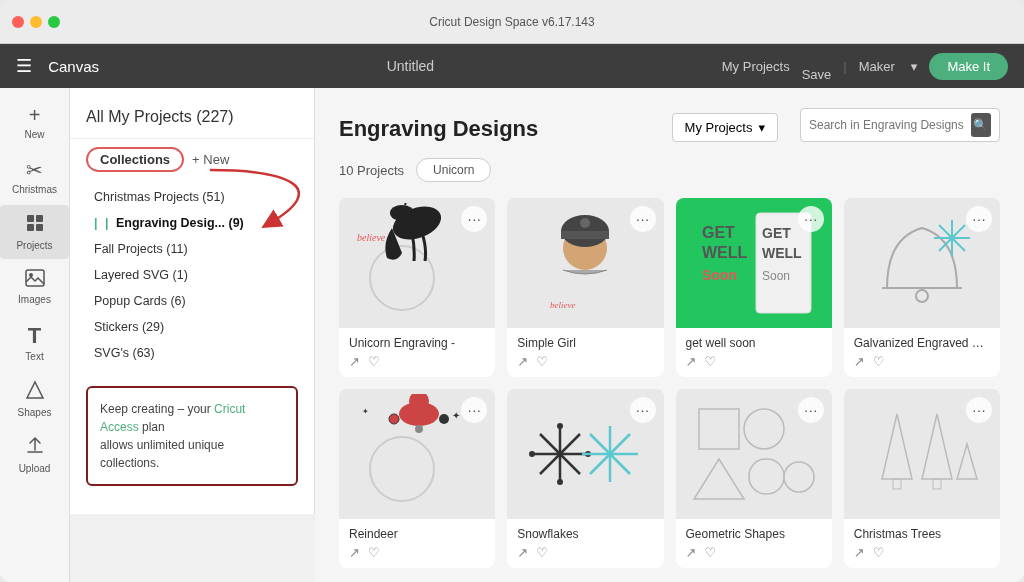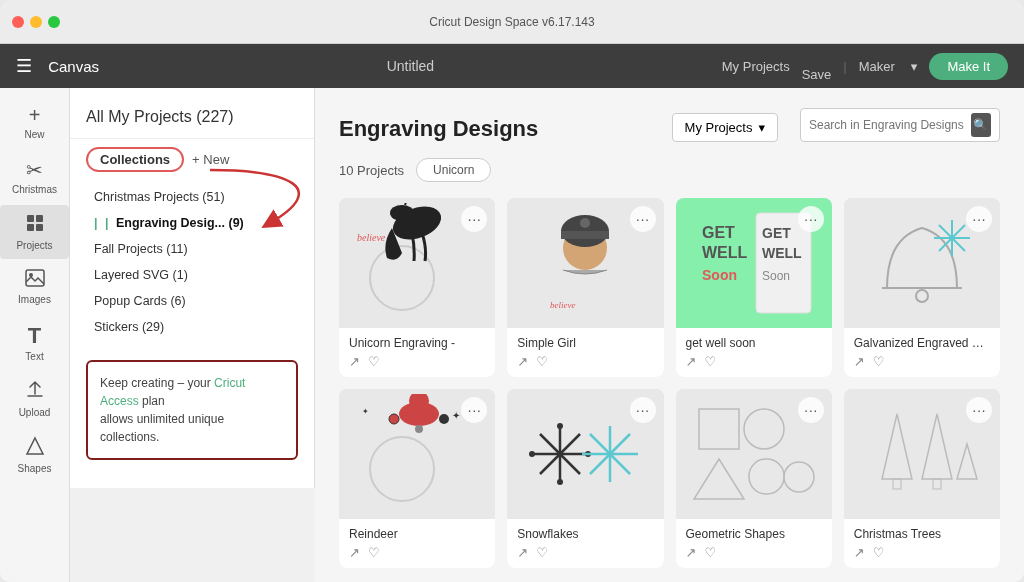--- a/index.html
+++ b/index.html
@@ -473,33 +473,33 @@
       </span>
       <span class="nav-label">Images</span>
     </div>
     <div class="nav-item">
       <span class="nav-icon" style="font-size:22px;font-weight:bold;color:#555;">T</span>
       <span class="nav-label">Text</span>
     </div>
     <div class="nav-item">
       <span class="nav-icon">
         <svg width="20" height="20" viewBox="0 0 20 20">
-            <path d="M10 2v12M5 7l5-5 5 5" stroke="#555" stroke-width="1.5" fill="none" stroke-linecap="round"></path>
-            <path d="M3 16h14" stroke="#555" stroke-width="1.5" stroke-linecap="round"></path>
+            <polygon points="10,2 18,18 2,18" fill="none" stroke="#555" stroke-width="1.5"></polygon>
           </svg>
       </span>
-      <span class="nav-label">Upload</span>
+      <span class="nav-label">Shapes</span>
     </div>
     <div class="nav-item">
       <span class="nav-icon">
         <svg width="20" height="20" viewBox="0 0 20 20">
-            <polygon points="10,2 18,18 2,18" fill="none" stroke="#555" stroke-width="1.5"></polygon>
+            <path d="M10 2v12M5 7l5-5 5 5" stroke="#555" stroke-width="1.5" fill="none" stroke-linecap="round"></path>
+            <path d="M3 16h14" stroke="#555" stroke-width="1.5" stroke-linecap="round"></path>
           </svg>
       </span>
-      <span class="nav-label">Shapes</span>
+      <span class="nav-label">Upload</span>
     </div>
   </div>
 
   <div class="sidebar-wrapper">
     <div class="sidebar">
       <div class="sidebar-item all-projects">All My Projects (227)</div>
 
       <div class="collections-section">
         <div class="collections-badge">Collections</div>
         <button class="new-collection-btn">+ New</button>
@@ -508,20 +508,21 @@
       <div class="collection-items">
         <div class="collection-item">Christmas Projects (51)</div>
         <div class="collection-item active">
           <span style="color:#4caf7d;font-weight:bold;margin-right:4px;">|</span>
           <span>Engraving Desig... (9)</span>
         </div>
         <div class="collection-item">Fall Projects (11)</div>
         <div class="collection-item">Layered SVG (1)</div>
         <div class="collection-item">Popup Cards (6)</div>
         <div class="collection-item">Stickers (29)</div>
+        <div class="collection-item">SVG's (63)</div>
       </div>
 
       <div class="sidebar-footer">
         <span>Keep creating – your</span>
         <span class="cricut-access-link">Cricut Access</span>
         <span> plan<br>allows unlimited unique<br>collections.</span>
       </div>
     </div>
 
     <svg class="arrow-svg" viewBox="0 0 245 510" xmlns="http://www.w3.org/2000/svg" style="position:absolute;top:0;left:0;width:245px;height:510px;pointer-events:none;">
@@ -602,21 +603,21 @@
         <div class="card-info">
           <div class="card-title">Simple Girl</div>
           <div class="card-actions">
             <span class="card-action-icon">↗</span>
             <span class="card-action-icon">♡</span>
           </div>
         </div>
       </div>
 
       <div class="project-card">
-        <div class="card-image card3-bg" style="background:#86efac;">
+        <div class="card-image card3-bg" style="background:#22c55e;">
           <svg width="120" height="110" viewBox="0 0 120 110">
             <text x="8" y="30" font-size="16" font-weight="bold" fill="#555">GET</text>
             <text x="8" y="50" font-size="16" font-weight="bold" fill="#555">WELL</text>
             <text x="8" y="72" font-size="14" font-weight="bold" fill="#e05a5a">Soon</text>
             <rect x="62" y="5" width="55" height="100" rx="4" fill="#f0f0f0" stroke="#ddd" stroke-width="1"></rect>
             <text x="68" y="30" font-size="14" font-weight="bold" fill="#555">GET</text>
             <text x="68" y="50" font-size="14" font-weight="bold" fill="#555">WELL</text>
             <text x="68" y="72" font-size="12" fill="#888">Soon</text>
           </svg>
           <button class="card-menu-btn">···</button>

